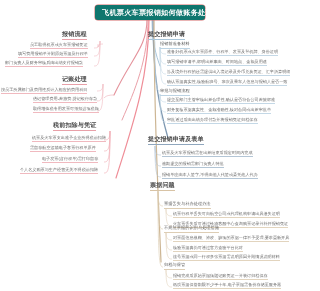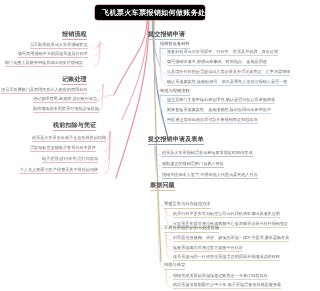--- a/index.html
+++ b/index.html
@@ -19,21 +19,21 @@
     width: 300px; height: 291px;
     pointer-events: none;
   }
   .node {
     position: absolute;
     white-space: nowrap;
     line-height: 1.05;
   }
   
   .root {
-    background: #000000;
+    background: #0f766e;
     color: #ffffff;
     border-radius: 3px;
     font-size: 7.2px;
     font-weight: bold;
     letter-spacing: .2px;
     padding: 3.5px 7px 4px 7px;
     text-align: right;
     box-shadow: 0 0 0 .5px #d46a6a;
   }
   

